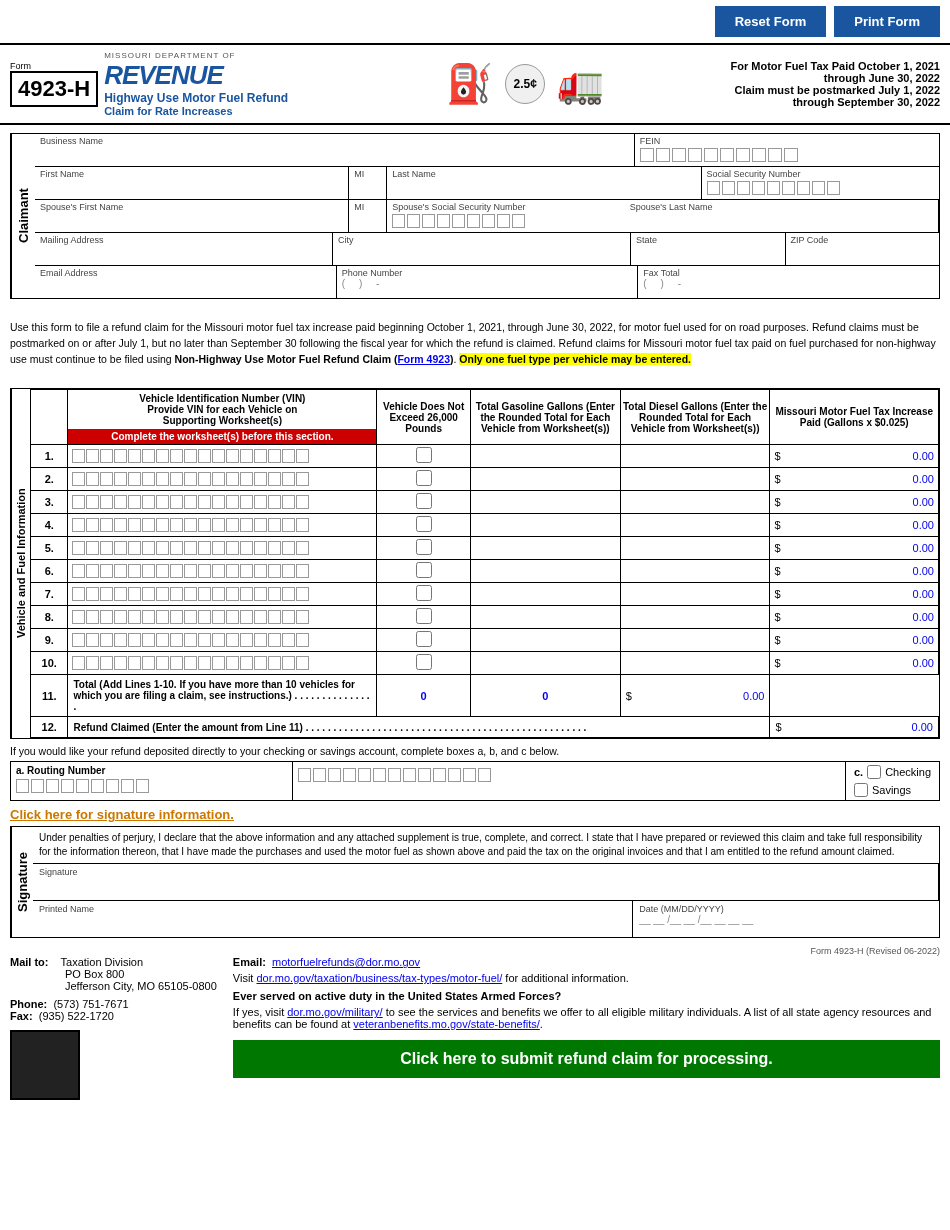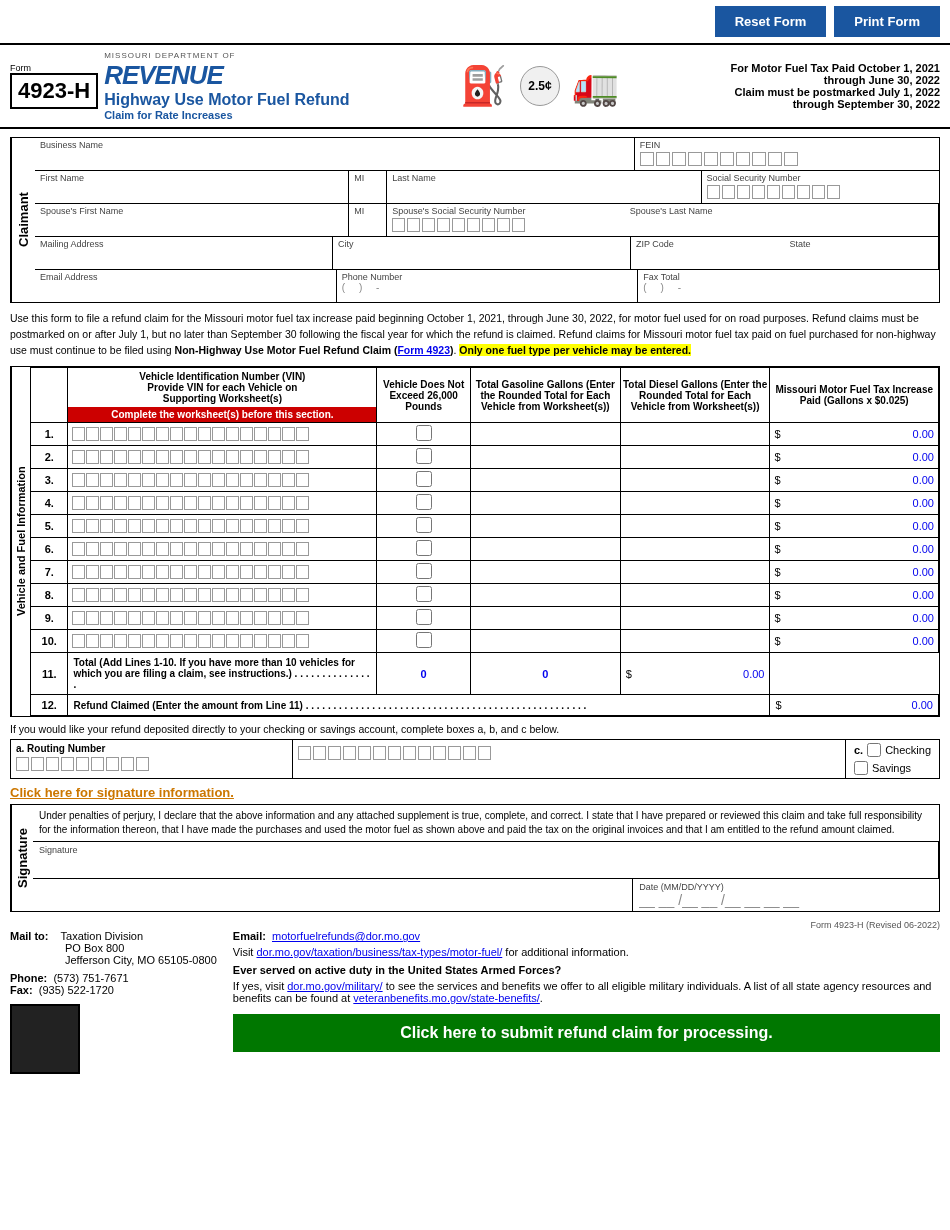--- a/index.html
+++ b/index.html
@@ -16,21 +16,21 @@
 
 <div style="display:flex; align-items:center; padding:6px 10px; border-top:2px solid #000; border-bottom:2px solid #000; gap:10px;">
   <div style="display:flex; align-items:center; gap:6px; min-width:310px;">
     <div>
       <div style="font-size:9px;">Form</div>
       <div style="border:2px solid #000;padding:3px 6px;font-size:22px;font-weight:bold;">4923-H</div>
     </div>
     <div>
       <div style="font-size:8px;letter-spacing:1px;color:#555;">MISSOURI DEPARTMENT OF</div>
       <div style="font-size:26px;font-weight:900;color:#1a56a0;letter-spacing:-1px;font-style:italic;">REVENUE</div>
-      <div style="font-size:16px;font-weight:bold;color:#1a56a0;">Highway Use Motor Fuel Refund</div>
+      <div style="font-size:12px;font-weight:bold;color:#1a56a0;">Highway Use Motor Fuel Refund</div>
       <div style="font-size:11px;font-weight:bold;color:#1a56a0;">Claim for Rate Increases</div>
     </div>
   </div>
   <div style="display:flex; align-items:center; gap:12px; flex:1; justify-content:center;">
     <div style="font-size:38px;">⛽</div>
     <div style="background:#f0f0f0;border:1px solid #999;border-radius:50%;width:40px;height:40px;display:flex;align-items:center;justify-content:center;font-weight:bold;font-size:12px;">2.5¢</div>
     <div style="font-size:38px;">🚛</div>
   </div>
   <div style="text-align:right; font-size:11px; font-weight:bold;">
     <div>For Motor Fuel Tax Paid October 1, 2021</div>
@@ -127,26 +127,26 @@
 
       <div style="display:flex; border-bottom:1px solid #000;">
         <div style="flex:2; padding:2px 5px; border-right:1px solid #000;">
           <div style="font-size:9px;color:#444;">Mailing Address</div>
           <input type="text" style="border: none; outline: none; width: 100%; font-size: 11px; height: 18px;">
         </div>
         <div style="flex:2; padding:2px 5px; border-right:1px solid #000;">
           <div style="font-size:9px;color:#444;">City</div>
           <input type="text" style="border: none; outline: none; width: 100%; font-size: 11px; height: 18px;">
         </div>
+        <div style="flex:1; padding:2px 5px; border-right:1px solid #000;">
+          <div style="font-size:9px;color:#444;">State</div>
+          <input type="text" style="border: none; outline: none; width: 100%; font-size: 11px; height: 18px;">
+        </div>
         <div style="flex:1; padding:2px 5px;">
           <div style="font-size:9px;color:#444;">ZIP Code</div>
-          <input type="text" style="border: none; outline: none; width: 100%; font-size: 11px; height: 18px;">
-        </div>
-        <div style="flex:1; padding:2px 5px; border-right:1px solid #000;">
-          <div style="font-size:9px;color:#444;">State</div>
           <input type="text" style="border: none; outline: none; width: 100%; font-size: 11px; height: 18px;">
         </div>
       </div>
 
       <div style="display:flex;">
         <div style="flex:2; padding:2px 5px; border-right:1px solid #000;">
           <div style="font-size:9px;color:#444;">Email Address</div>
           <input type="text" style="border: none; outline: none; width: 100%; font-size: 11px; height: 18px;">
         </div>
         <div style="flex:2; padding:2px 5px; border-right:1px solid #000;">
@@ -155,21 +155,21 @@
         </div>
         <div style="flex:2; padding:2px 5px;">
           <div style="font-size:9px;color:#444;">Fax Total</div>
           <div style="font-size:10px;color:#888;">( &nbsp;&nbsp;&nbsp;&nbsp;) &nbsp;&nbsp;&nbsp;&nbsp;-</div>
         </div>
       </div>
     </div>
   </div>
 </div>
 
-<div style="margin:8px 10px; font-size:10.5px; line-height:1.5;">
+<div style="margin:21px 10px; font-size:10.5px; line-height:1.5;">
   <p>
     Use this form to file a refund claim for the Missouri motor fuel tax increase paid beginning October 1, 2021, through June 30, 2022, for motor fuel used for on road purposes. Refund claims must be postmarked on or after July 1, but no later than September 30 following the fiscal year for which the refund is claimed. Refund claims for Missouri motor fuel tax paid on fuel purchased for non-highway use must continue to be filed using <strong>Non-Highway Use Motor Fuel Refund Claim (<a href="#" style="color:#0000ee;">Form 4923</a>)</strong>. <span style="background:#ffff00;font-weight:bold;">Only one fuel type per vehicle may be entered.</span>
   </p>
 </div>
 
 <div style="border:1px solid #000; margin:4px 10px;">
   <div style="display:flex;">
     <div style="writing-mode:vertical-rl;transform:rotate(180deg);font-weight:bold;font-size:11px;border-right:1px solid #000;padding:4px 3px;text-align:center;background:#fff;min-height:200px;">Vehicle and Fuel Information</div>
     <div style="flex:1; overflow-x:auto;">
       <table style="border-collapse:collapse;width:100%;">
@@ -555,25 +555,26 @@
     <div style="flex:1;">
       <div style="font-size:10px;padding:4px 6px;border-bottom:1px solid #000;line-height:1.4;">Under penalties of perjury, I declare that the above information and any attached supplement is true, complete, and correct. I state that I have prepared or reviewed this claim and take full responsibility for the information thereon, that I have made the purchases and used the motor fuel as shown above and paid the tax on the original invoices and that I am entitled to the refund amount claimed.</div>
       <div style="display:flex;border-bottom:1px solid #000;">
         <div style="flex:2;padding:3px 6px;border-right:1px solid #000;">
           <div style="font-size:9px;color:#444;">Signature</div>
           <input type="text" style="border: none; outline: none; width: 100%; font-size: 11px; height: 20px;">
         </div>
       </div>
       <div style="display:flex;">
         <div style="flex:2;padding:3px 6px;border-right:1px solid #000;">
+          <div style="font-size:9px;color:#444;">Printed Name</div>
           <input type="text" style="border: none; outline: none; width: 100%; font-size: 11px; height: 20px;">
         </div>
         <div style="flex:1;padding:3px 6px;">
           <div style="font-size:9px;color:#444;">Date (MM/DD/YYYY)</div>
-          <div style="font-size:14px;color:#888;">__ __ /__ __ /__ __ __ __</div>
+          <div style="font-size:10px;color:#888;">__ __ /__ __ /__ __ __ __</div>
         </div>
       </div>
     </div>
   </div>
 </div>
 
 <div style="margin:8px 10px;">
   <div style="font-size:9px;color:#555;text-align:right;">Form 4923-H (Revised 06-2022)</div>
   <div style="display:flex; gap:16px;">
     <div style="min-width:200px;font-size:11px;">

